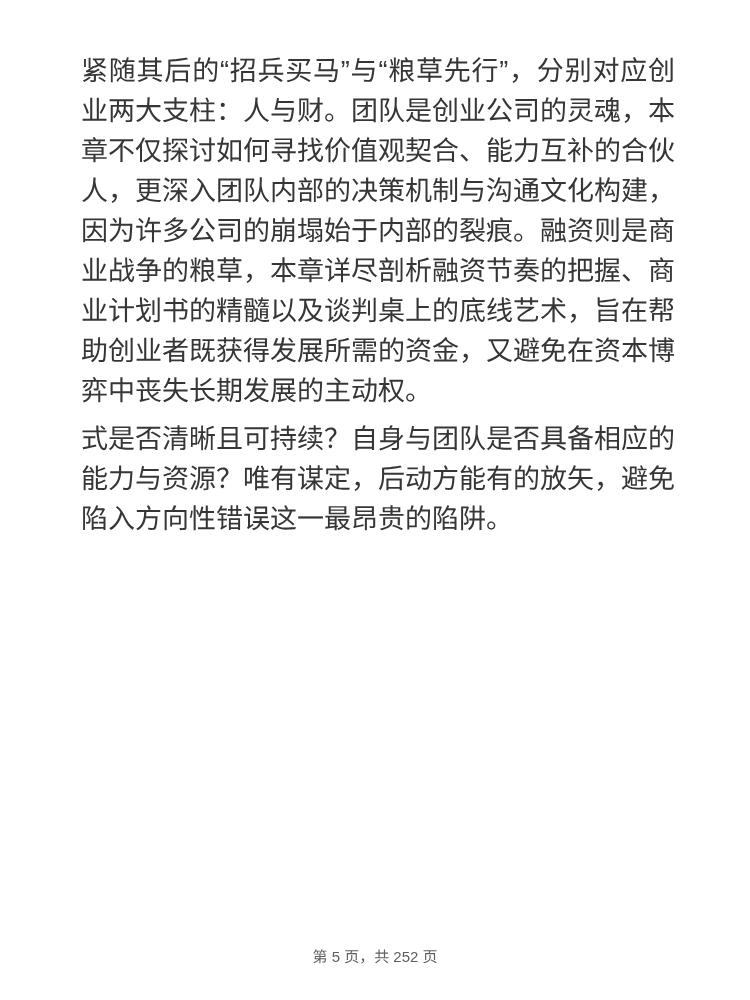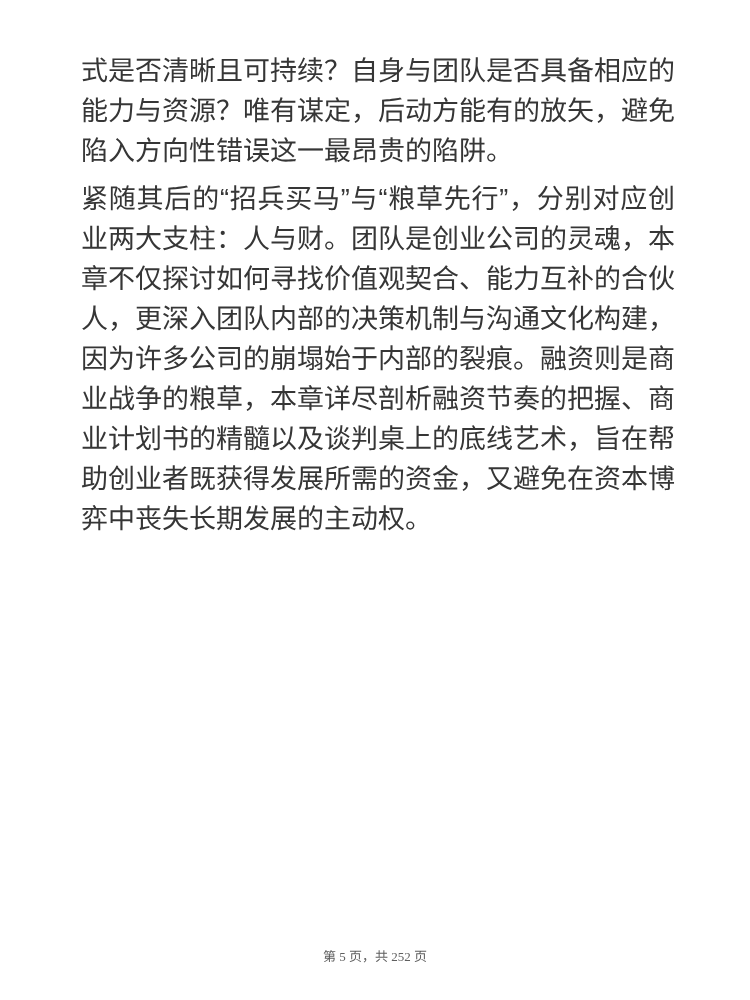--- a/index.html
+++ b/index.html
@@ -35,28 +35,27 @@
     font-weight: 400;
     word-break: normal;
     overflow-wrap: break-word;
   }
   .footer {
     position: absolute;
     left: 0;
     right: 0;
     top: 946px;
     text-align: center;
-    font-size: 13px;
+    font-size: 15px;
     line-height: 22px;
     color: #5f5f5f;
-    font-family: Liberation Serif, serif;
   }
 </style>
 </head>
 <body>
 
 <div class="page">
   <div class="content">
+    <p class="body-para">紧随其后的“招兵买马”与“粮草先行”，分别对应创业两大支柱：人与财。团队是创业公司的灵魂，本章不仅探讨如何寻找价值观契合、能力互补的合伙人，更深入团队内部的决策机制与沟通文化构建，因为许多公司的崩塌始于内部的裂痕。融资则是商业战争的粮草，本章详尽剖析融资节奏的把握、商业计划书的精髓以及谈判桌上的底线艺术，旨在帮助创业者既获得发展所需的资金，又避免在资本博弈中丧失长期发展的主动权。</p>
     <p class="body-para">式是否清晰且可持续？自身与团队是否具备相应的能力与资源？唯有谋定，后动方能有的放矢，避免陷入方向性错误这一最昂贵的陷阱。</p>
-    <p class="body-para">紧随其后的“招兵买马”与“粮草先行”，分别对应创业两大支柱：人与财。团队是创业公司的灵魂，本章不仅探讨如何寻找价值观契合、能力互补的合伙人，更深入团队内部的决策机制与沟通文化构建，因为许多公司的崩塌始于内部的裂痕。融资则是商业战争的粮草，本章详尽剖析融资节奏的把握、商业计划书的精髓以及谈判桌上的底线艺术，旨在帮助创业者既获得发展所需的资金，又避免在资本博弈中丧失长期发展的主动权。</p>
   </div>
   <div class="footer">第 5 页，共 252 页</div>
 </div>
 
 </body></html>

